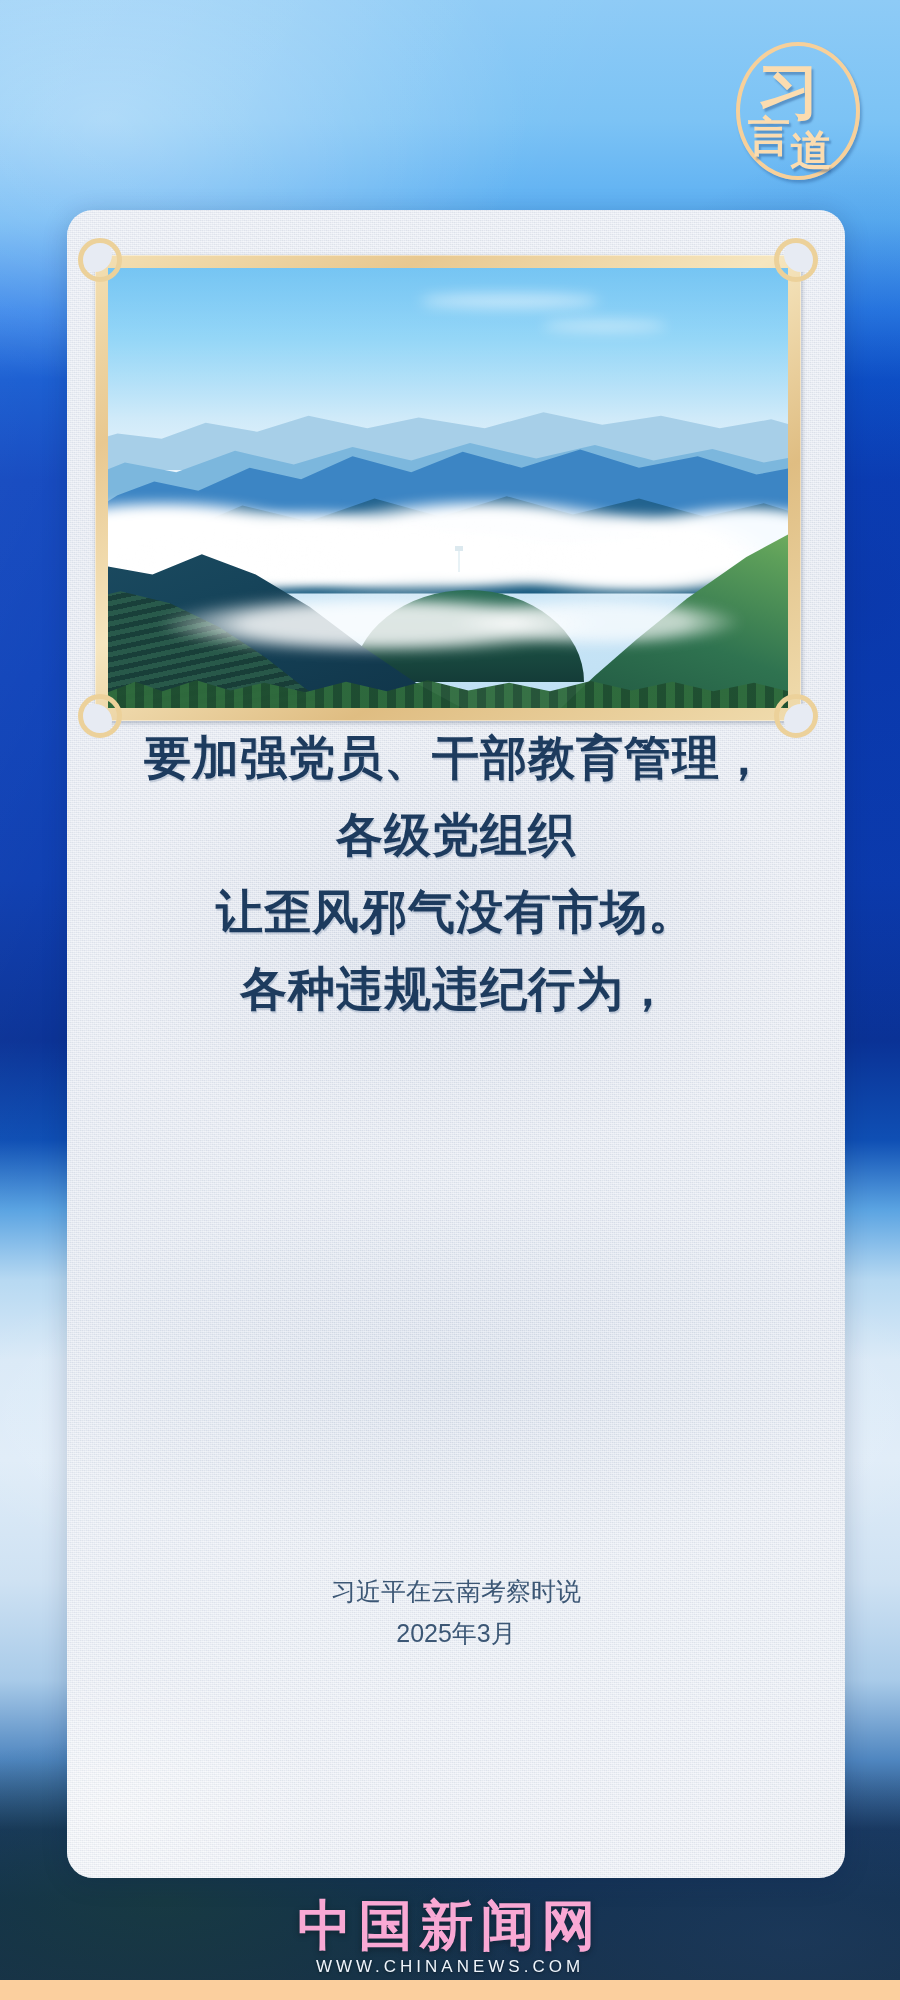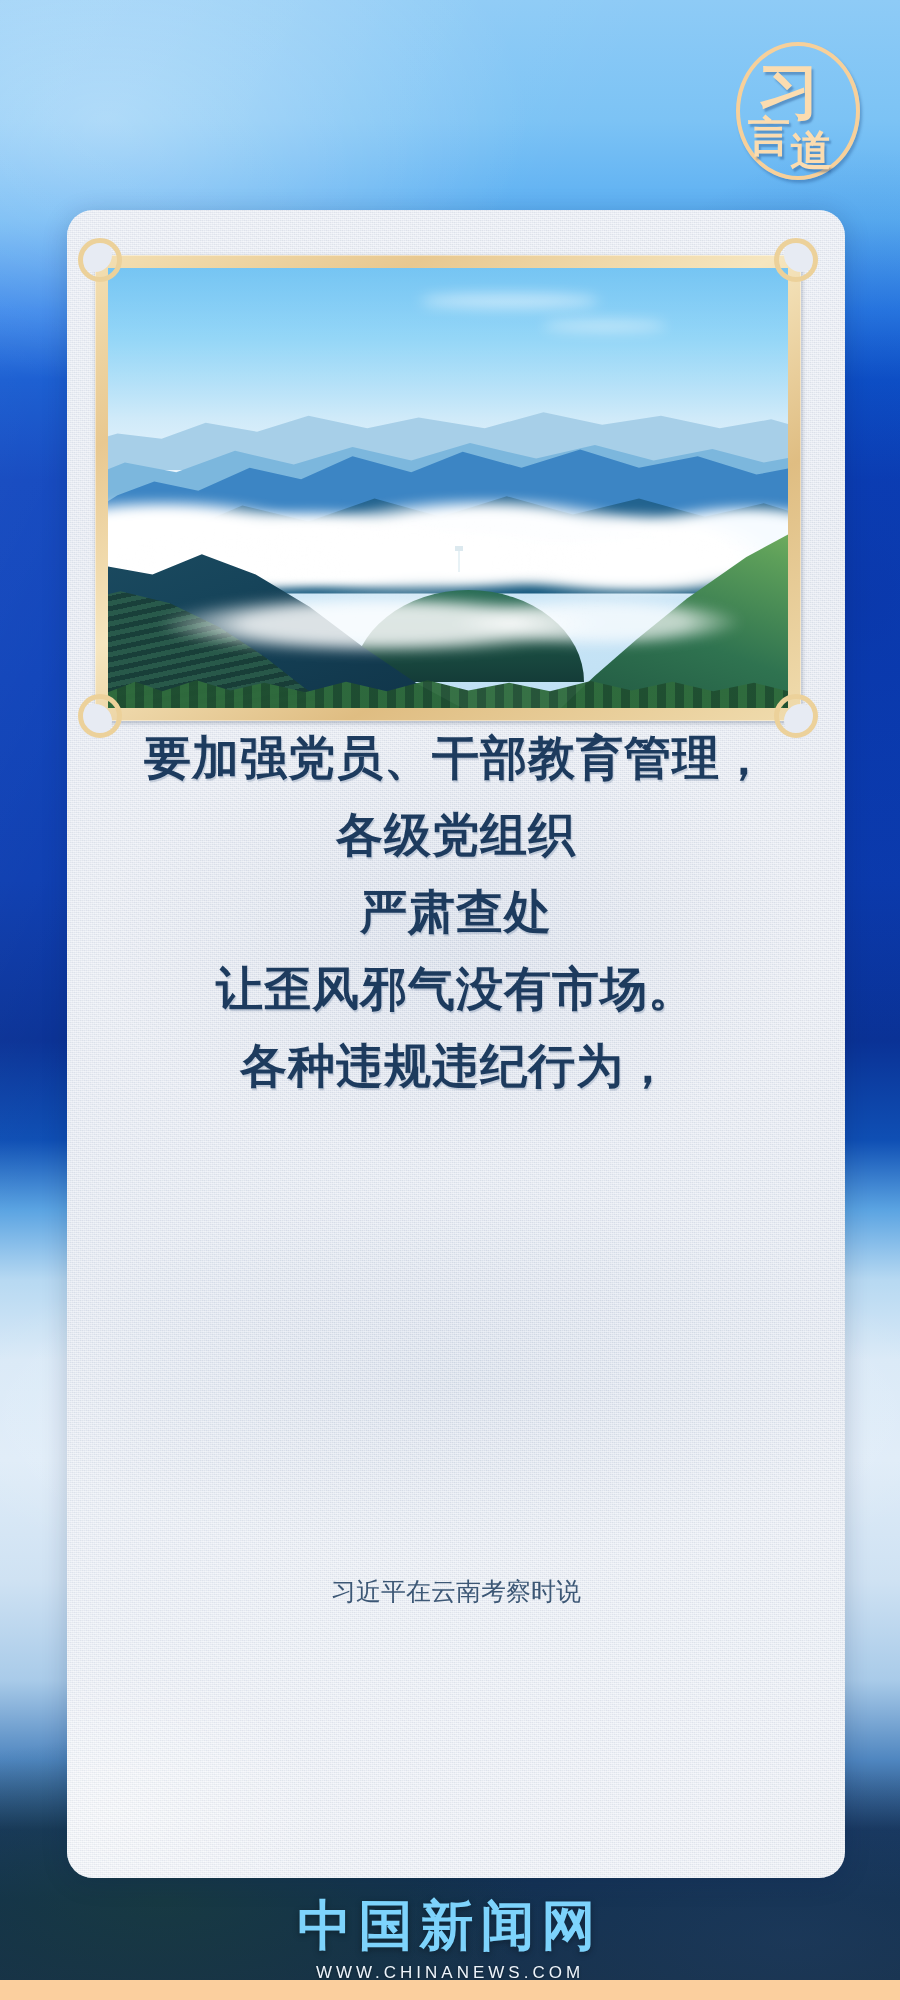--- a/index.html
+++ b/index.html
@@ -228,27 +228,27 @@
     color:#3c5775;font-size:25px;line-height:42px;
     font-family:"Liberation Sans","DejaVu Sans",sans-serif;
   }
   .attrib .al{display:block;}
 
   
   .brand{
     position:absolute;left:0;right:0;top:1895px;text-align:center;
   }
   .brand-cn{
-    color:#7dd3fc;font-size:54px;line-height:62px;font-weight:700;
+    color:#f9a8d4;font-size:54px;line-height:62px;font-weight:700;
     font-family:"Liberation Serif","DejaVu Serif",serif;
     letter-spacing:7px;
     text-shadow:0 2px 6px rgba(0,0,0,.35);
   }
   .brand-url{
-    color:#eef4fb;font-size:17px;letter-spacing:4px;margin-top:6px;
+    color:#eef4fb;font-size:17px;letter-spacing:4px;
     font-family:"Liberation Sans","DejaVu Sans",sans-serif;
     text-shadow:0 1px 3px rgba(0,0,0,.4);
   }
 </style>
 </head>
 <body>
 
 <div class="poster">
 
   <div class="bg-base"></div>
@@ -300,27 +300,27 @@
       <div class="notch br"></div>
       <div class="notch-gold tl"></div>
       <div class="notch-gold tr"></div>
       <div class="notch-gold bl"></div>
       <div class="notch-gold br"></div>
     </div>
 
     <div class="quote">
       <span class="ql">要加强党员、干部教育管理，</span>
       <span class="ql">各级党组织</span>
-      <span class="ql">严肃查处</span>
       <span class="ql">让歪风邪气没有市场。</span>
       <span class="ql">各种违规违纪行为，</span>
     </div>
 
     <div class="attrib">
       <span class="al">习近平在云南考察时说</span>
+      <span class="al">2025年3月</span>
     </div>
   </div>
 
   <div class="brand">
     <div class="brand-cn">中国新闻网</div>
     <div class="brand-url">WWW.CHINANEWS.COM</div>
   </div>
 
   <div class="bottom-strip"></div>
 </div>

